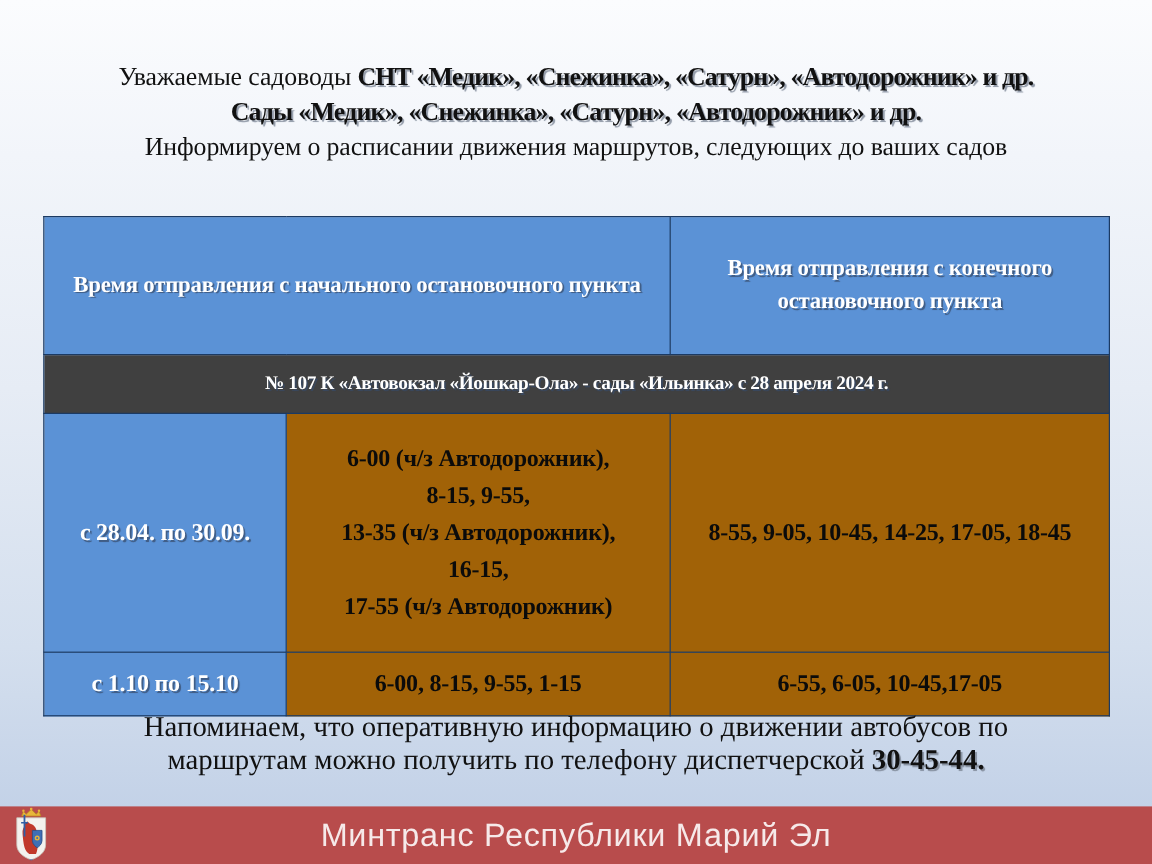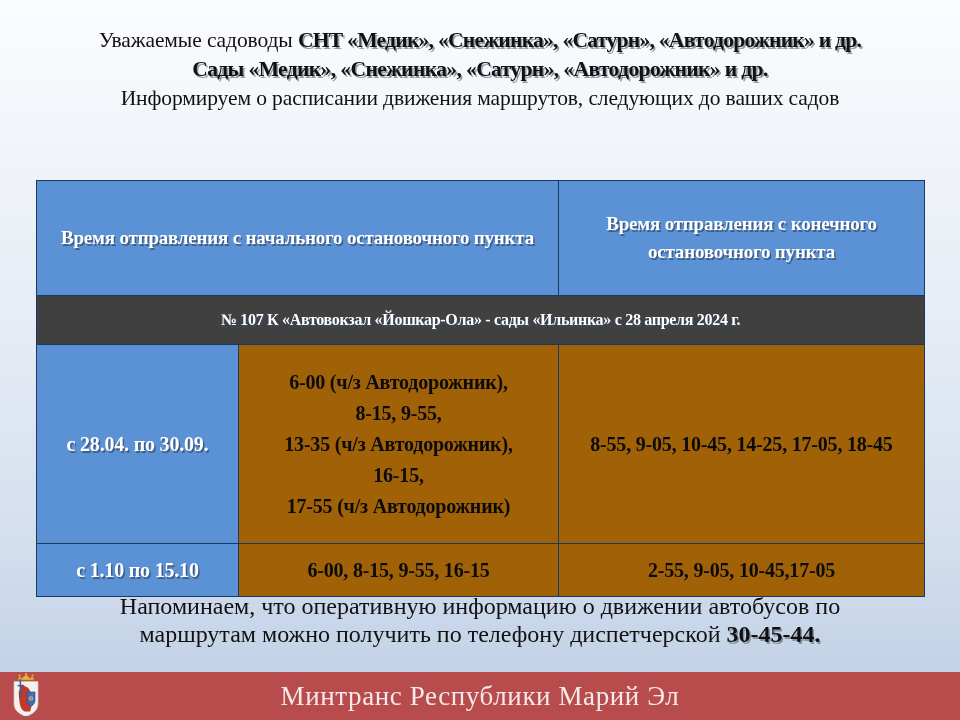--- a/index.html
+++ b/index.html
@@ -19,21 +19,21 @@
   .heading {
     padding: 26px 18px 0 18px;
     text-align: center;
     color: #111111;
   }
   .hline {
     font-size: 21.5px;
     line-height: 28px;
     letter-spacing: -0.1px;
   }
-  .hline.l1 { padding: 0 8px; }
+  .hline.l1 { padding: 0 8px; margin-top: 24px; }
   .strong-shadow {
     font-weight: bold;
     text-shadow: 1.6px 1.6px 0.6px rgba(130,140,155,0.85);
     letter-spacing: -0.7px;
   }
   .hline.l3 {
     margin-top: 1px;
   }
   .hline.l4 {
     margin-top: 1px;
@@ -136,21 +136,21 @@
     width: 32px;
     height: 44px;
     margin-left: 10px;
     margin-top: -2px;
     flex: 0 0 auto;
   }
   .banner-title {
     flex: 1 1 auto;
     text-align: center;
     color: #f6e9e9;
-    font-family: Liberation Serif, serif;
+    font-family: Liberation Sans, sans-serif;
     font-size: 27px;
     font-weight: 400;
     letter-spacing: 0.6px;
     padding-right: 42px;
   }
 </style>
 </head>
 <body>
 
 <div class="heading">
@@ -180,22 +180,22 @@
         <td class="period-cell">с 28.04. по 30.09.</td>
         <td class="data-cell" style="white-space: pre-line;">6-00 (ч/з Автодорожник),
 8-15, 9-55,
 13-35 (ч/з Автодорожник),
 16-15,
 17-55 (ч/з Автодорожник)</td>
         <td class="data-cell">8-55, 9-05, 10-45, 14-25, 17-05, 18-45</td>
       </tr>
       <tr class="row-last">
         <td class="period-cell">с 1.10 по 15.10</td>
-        <td class="data-cell">6-00, 8-15, 9-55, 16-15</td>
-        <td class="data-cell">2-55, 9-05, 10-45,17-05</td>
+        <td class="data-cell">6-00, 8-15, 9-55, 1-15</td>
+        <td class="data-cell">6-55, 6-05, 10-45,17-05</td>
       </tr>
     </tbody>
   </table>
 </div>
 
 <div class="note">
   <span>Напоминаем, что оперативную информацию о движении автобусов по маршрутам можно получить по телефону диспетчерской </span><span class="phone">30-45-44.</span>
 </div>
 
 <div class="banner">

